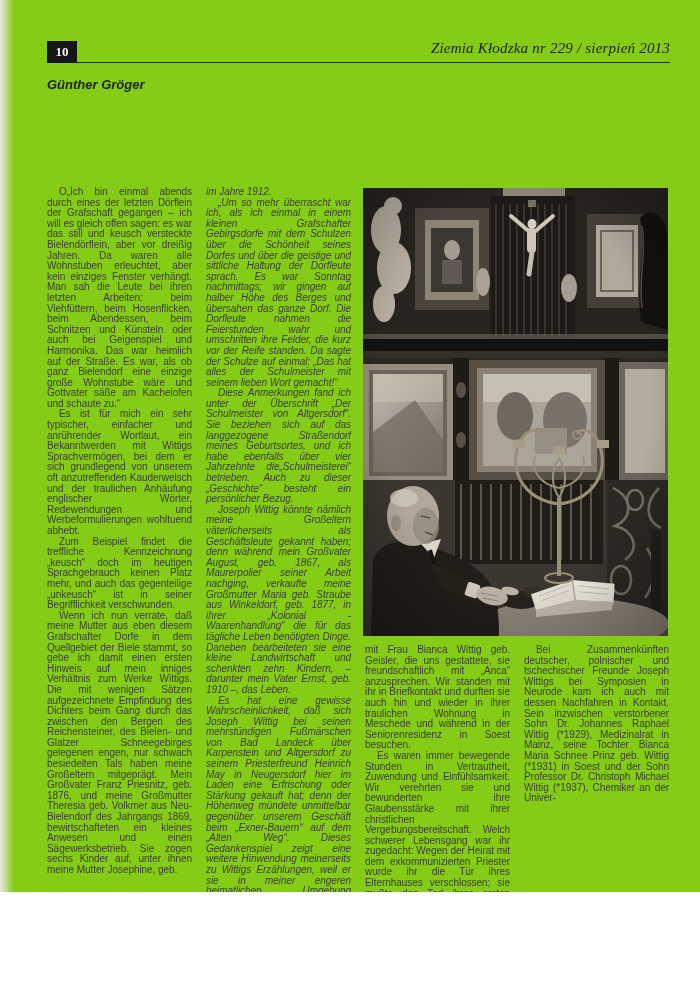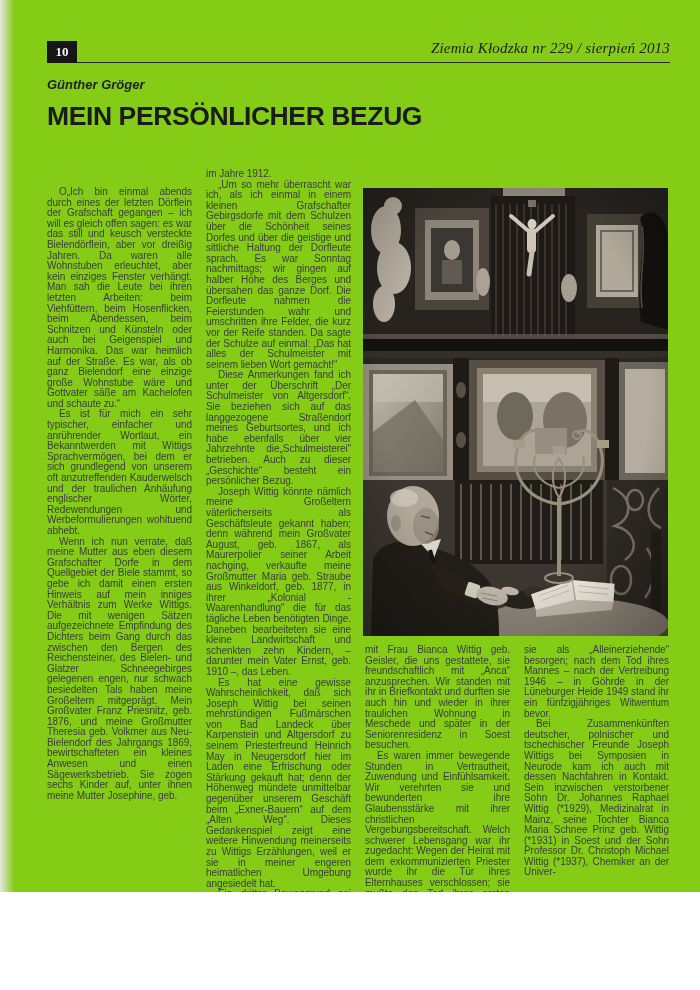--- a/index.html
+++ b/index.html
@@ -32,21 +32,21 @@
   
   .col{
     position:absolute;width:145px;overflow:hidden;
     font-size:10px;line-height:10.6px;text-align:justify;
     letter-spacing:-.05px;color:#3c3c3c;
     hyphens:auto;-webkit-hyphens:auto;
   }
   .col p{margin:0;}
   .col p.indent{text-indent:12px;}
   .col1{left:47px;top:187px;height:750px;}
-  .col2{left:206px;top:169px;height:750px;}
+  .col2{left:206px;top:187px;height:750px;font-style:italic;}
   .col3{left:365px;top:645px;height:292px;}
   .col4{left:524px;top:645px;height:292px;}
   
   .photo{
     position:absolute;left:363px;top:188px;width:305px;height:448px;margin:0;
     background:#27231f;
   }
   .photo svg{display:block;width:100%;height:100%;}
 </style>
 </head>
@@ -55,21 +55,20 @@
 <div class="page">
   <div class="scan-edge"></div>
 
   <div class="pagenum">10</div>
   <div class="header-rule"></div>
   <div class="journal">Ziemia Kłodzka nr 229 / sierpień 2013</div>
 
   <div class="author">Günther Gröger</div>
 
   <h1 class="title">
-    <span class="tl">MEIN PERSÖNLICHER BEZUG</span>
   </h1>
 
   <figure class="photo" aria-label="black-and-white photograph of Joseph Wittig seated beside a round table with an open book and a candelabra, framed paintings and a crucifix on the wall behind him">
     <svg viewBox="0 0 305 448" preserveAspectRatio="none" role="img">
       <defs>
         <linearGradient id="canL" x1="0" y1="0" x2="1" y2="1">
           <stop offset="0" stop-color="#c2bbae"></stop>
             <stop offset="1" stop-color="#7d766b"></stop>
         </linearGradient>
         <radialGradient id="vig" cx="0.5" cy="0.45" r="0.8">
@@ -231,31 +230,31 @@
       <ellipse cx="147" cy="403" rx="9" ry="4" fill="#bdb5a7" transform="rotate(10 147 403)"></ellipse>
       <path d="M118,405 l16,3 M120,410 l15,3" stroke="#8d8578" stroke-width="1" fill="none"></path>
 
       <rect x="0" y="0" width="305" height="448" fill="url(#vig)"></rect>
     </svg>
   </figure>
 
   <section class="col col1" lang="de">
       <p class="indent">O„Ich bin einmal abends durch eines der letzten Dörflein der Grafschaft gegangen – ich will es gleich offen sagen: es war das still und keusch versteckte Bielendörflein, aber vor dreißig Jahren. Da waren alle Wohnstuben erleuchtet, aber kein einziges Fenster verhängt. Man sah die Leute bei ihren letzten Arbeiten: beim Viehfüttern, beim Hosenflicken, beim Abendessen, beim Schnitzen und Künsteln oder auch bei Geigenspiel und Harmonika. Das war heimlich auf der Straße. Es war, als ob ganz Bielendorf eine einzige große Wohnstube wäre und Gottvater säße am Kachelofen und schaute zu.“</p>
       <p class="indent">Es ist für mich ein sehr typischer, einfacher und anrührender Wortlaut, ein Bekanntwerden mit Wittigs Sprachvermögen, bei dem er sich grundlegend von unserem oft anzutreffenden Kauderwelsch und der traulichen Anhäufung englischer Wörter, Redewendungen und Werbeformulierungen wohltuend abhebt.</p>
+      <p class="indent">Zum Beispiel findet die treffliche Kennzeichnung „keusch“ doch im heutigen Sprachgebrauch keinen Platz mehr, und auch das gegenteilige „unkeusch“ ist in seiner Begrifflichkeit verschwunden.</p>
       <p class="indent">Wenn ich nun verrate, daß meine Mutter aus eben diesem Grafschafter Dorfe in dem Quellgebiet der Biele stammt, so gebe ich damit einen ersten Hinweis auf mein inniges Verhältnis zum Werke Wittigs. Die mit wenigen Sätzen aufgezeichnete Empfindung des Dichters beim Gang durch das zwischen den Bergen des Reichensteiner, des Bielen- und Glatzer Schneegebirges gelegenen engen, nur schwach besiedelten Tals haben meine Großeltern mitgeprägt. Mein Großvater Franz Priesnitz, geb. 1876, und meine Großmutter Theresia geb. Volkmer aus Neu-Bielendorf des Jahrgangs 1869, bewirtschafteten ein kleines Anwesen und einen Sägewerksbetrieb. Sie zogen sechs Kinder auf, unter ihnen meine Mutter Josephine, geb.</p>
     </section>
   <section class="col col2" lang="de">
       <p>im Jahre 1912.</p>
       <p class="indent">„Um so mehr überrascht war ich, als ich einmal in einem kleinen Grafschafter Gebirgsdorfe mit dem Schulzen über die Schönheit seines Dorfes und über die geistige und sittliche Haltung der Dorfleute sprach. Es war Sonntag nachmittags; wir gingen auf halber Höhe des Berges und übersahen das ganze Dorf. Die Dorfleute nahmen die Feierstunden wahr und umschritten ihre Felder, die kurz vor der Reife standen. Da sagte der Schulze auf einmal: „Das hat alles der Schulmeister mit seinem lieben Wort gemacht!“</p>
       <p class="indent">Diese Anmerkungen fand ich unter der Überschrift „Der Schulmeister von Altgersdorf“. Sie beziehen sich auf das langgezogene Straßendorf meines Geburtsortes, und ich habe ebenfalls über vier Jahrzehnte die„Schulmeisterei“ betrieben. Auch zu dieser „Geschichte“ besteht ein persönlicher Bezug.</p>
       <p class="indent">Joseph Wittig könnte nämlich meine Großeltern väterlicherseits als Geschäftsleute gekannt haben; denn während mein Großvater August, geb. 1867, als Maurerpolier seiner Arbeit nachging, verkaufte meine Großmutter Maria geb. Straube aus Winkeldorf, geb. 1877, in ihrer „Kolonial - Waarenhandlung“ die für das tägliche Leben benötigten Dinge. Daneben bearbeiteten sie eine kleine Landwirtschaft und schenkten zehn Kindern, – darunter mein Vater Ernst, geb. 1910 –, das Leben.</p>
       <p class="indent">Es hat eine gewisse Wahrscheinlichkeit, daß sich Joseph Wittig bei seinen mehrstündigen Fußmärschen von Bad Landeck über Karpenstein und Altgersdorf zu seinem Priesterfreund Heinrich May in Neugersdorf hier im Laden eine Erfrischung oder Stärkung gekauft hat; denn der Höhenweg mündete unmittelbar gegenüber unserem Geschäft beim „Exner-Bauern“ auf dem „Alten Weg“. Dieses Gedankenspiel zeigt eine weitere Hinwendung meinerseits zu Wittigs Erzählungen, weil er sie in meiner engeren heimatlichen Umgebung angesiedelt hat.</p>
       <p class="indent">Ein dritter Beweggrund sei hier aufgelistet: Es ist die über zwei Jahrzehnte währende persönlich Bekanntschaft von meiner Frau und mir mit der Witwe Joseph Wittigs,</p>
     </section>
   <section class="col col3" lang="de">
-      <p>mit Frau Bianca Wittig geb. Geisler, die uns gestattete, sie freundschaftlich mit „Anca“ anzusprechen. Wir standen mit ihr in Briefkontakt und durften sie auch hin und wieder in ihrer traulichen Wohnung in Meschede und später in der Seniorenresidenz in Soest besuchen.</p>
+      <p>mit Frau Bianca Wittig geb. Geisler, die uns gestattete, sie freundschaftlich mit „Anca“ anzusprechen. Wir standen mit ihr in Briefkontakt und durften sie auch hin und wieder in ihrer traulichen Wohnung in Meschede und während in der Seniorenresidenz in Soest besuchen.</p>
       <p class="indent">Es waren immer bewegende Stunden in Vertrautheit, Zuwendung und Einfühlsamkeit. Wir verehrten sie und bewunderten ihre Glaubensstärke mit ihrer christlichen Vergebungsbereitschaft. Welch schwerer Lebensgang war ihr zugedacht: Wegen der Heirat mit dem exkommunizierten Priester wurde ihr die Tür ihres Elternhauses verschlossen; sie mußte den Tod ihres ersten Kindes„Höregott“ wenige Tage nach der Geburt hinnehmen; den Unterhalt und die Erziehung von weiteren drei Kindern mußte</p>
     </section>
   <section class="col col4" lang="de">
-      <p>sie als „Alleinerziehende“ besorgen; nach dem Tod ihres Mannes – nach der Vertreibung 1946 – in Göhrde in der Lüneburger Heide 1949 stand ihr ein fünfzigjähriges Witwentum bevor.</p>
       <p class="indent">Bei Zusammenkünften deutscher, polnischer und tschechischer Freunde Joseph Wittigs bei Symposien in Neurode kam ich auch mit dessen Nachfahren in Kontakt. Sein inzwischen verstorbener Sohn Dr. Johannes Raphael Wittig (*1929), Medizinalrat in Mainz, seine Tochter Bianca Maria Schnee Prinz geb. Wittig (*1931) in Soest und der Sohn Professor Dr. Christoph Michael Wittig (*1937), Chemiker an der Univer-</p>
     </section>
 </div>
 
 </body></html>

